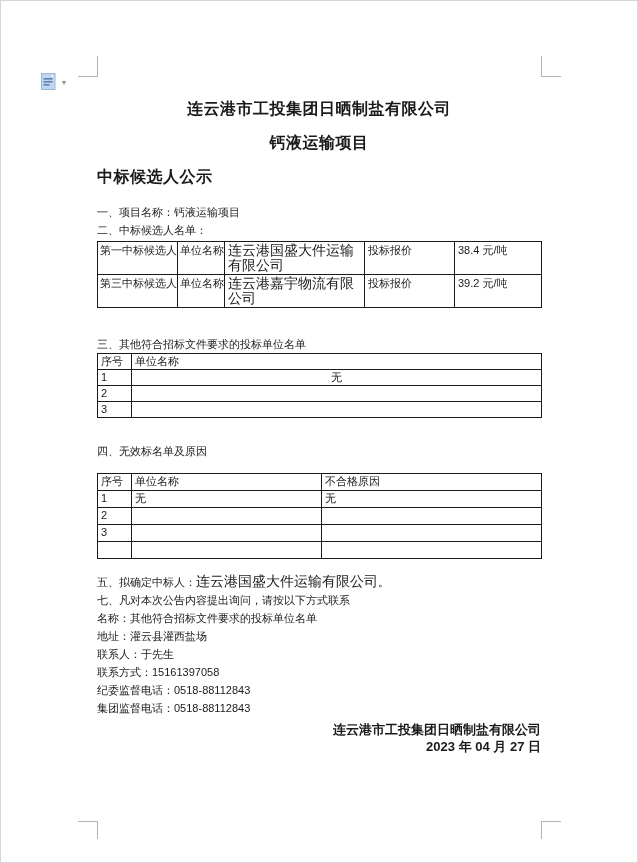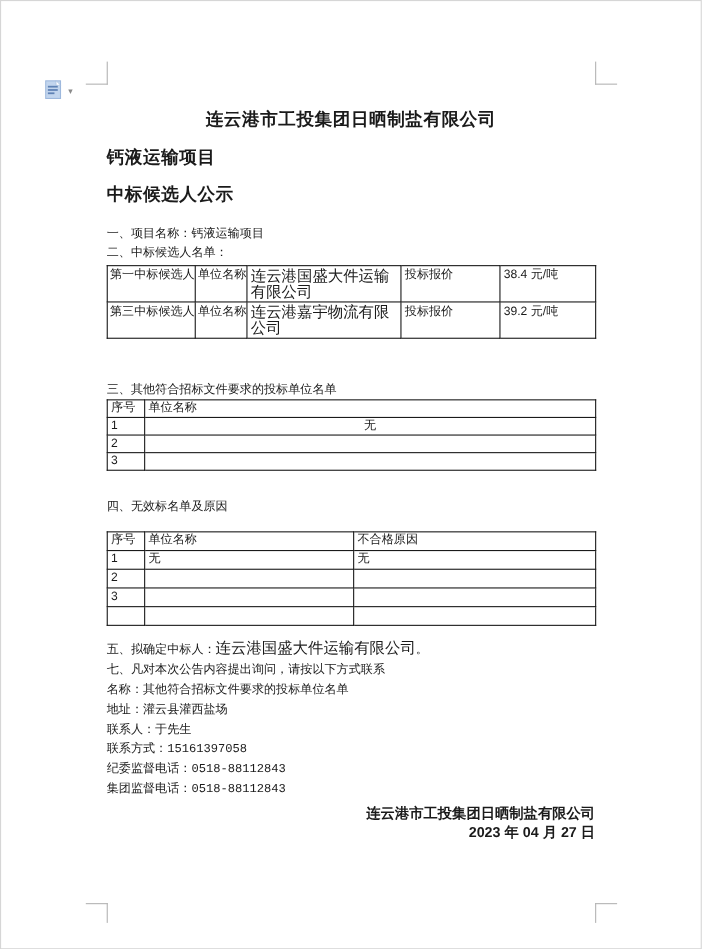--- a/index.html
+++ b/index.html
@@ -24,45 +24,45 @@
   
   .crop { position:absolute; width:20px; height:21px; }
   .crop-tl { left:77px; top:55px;  border-right:1px solid #b4b4b4; border-bottom:1px solid #b4b4b4; }
   .crop-tr { left:540px; top:55px; border-left:1px solid #b4b4b4;  border-bottom:1px solid #b4b4b4; }
   .crop-bl { left:77px; top:820px; height:18px; border-right:1px solid #b4b4b4; border-top:1px solid #b4b4b4; }
   .crop-br { left:540px; top:820px; height:18px; border-left:1px solid #b4b4b4;  border-top:1px solid #b4b4b4; }
 
   .content { position:absolute; left:96px; top:98px; width:444px; }
 
   .doc-title { font-size:16px; font-weight:bold; text-align:center; margin-bottom:13px; letter-spacing:0.5px; }
-  .doc-sub   { font-size:16px; font-weight:bold; margin-bottom:13px; letter-spacing:0.5px; }
+  .doc-sub   { font-size:16px; font-weight:bold; text-align:center; margin-bottom:13px; letter-spacing:0.5px; }
   .doc-sub2  { font-size:16px; font-weight:bold; text-align:left; margin-bottom:15px; letter-spacing:0.5px; }
 
   .line { font-size:11px; line-height:18px; }
 
   table { border-collapse:collapse; table-layout:fixed; width:444px; }
   td { border:1px solid #1a1a1a; font-size:11px; padding:1px 3px; vertical-align:top; overflow:hidden; }
 
   .tbl-candidates { margin-top:2px; }
   .tbl-candidates td { height:32px; line-height:15px; }
   .tbl-candidates .nowrap { white-space:nowrap; padding-left:2px; padding-right:15px; }
   .co-lg { font-size:14px; line-height:16px; }
   .co-sp { letter-spacing:2px; line-height:16px; }
 
   .sec-heading { font-size:11px; line-height:13px; }
-  .mt-s3 { margin-top:40px;font-family:Liberation Serif, serif; }
+  .mt-s3 { margin-top:30px;font-family:Liberation Serif, serif; }
   .mt-s4 { margin-top:27px; }
 
   .tbl-simple { margin-top:2px; }
   .tbl-simple td { height:16px; line-height:13px; }
   .tbl-invalid { margin-top:15px; }
   .tbl-invalid td { height:17px; line-height:13px; }
   .center { text-align:center; }
 
-  .para { margin-top:13px; font-size:11px; line-height:18px;font-family:Liberation Mono, monospace; }
+  .para { margin-top:13px; font-size:11px; line-height:18px; }
   .co-inline { font-size:14px; }
 
   .doc-footer { margin-top:4px; text-align:right; font-weight:bold; font-size:13px; line-height:17px; }
 </style>
 </head>
 <body>
 
 <button class="paste-btn">
   <span>
     <svg width="17" height="20" viewBox="0 0 17 20">

